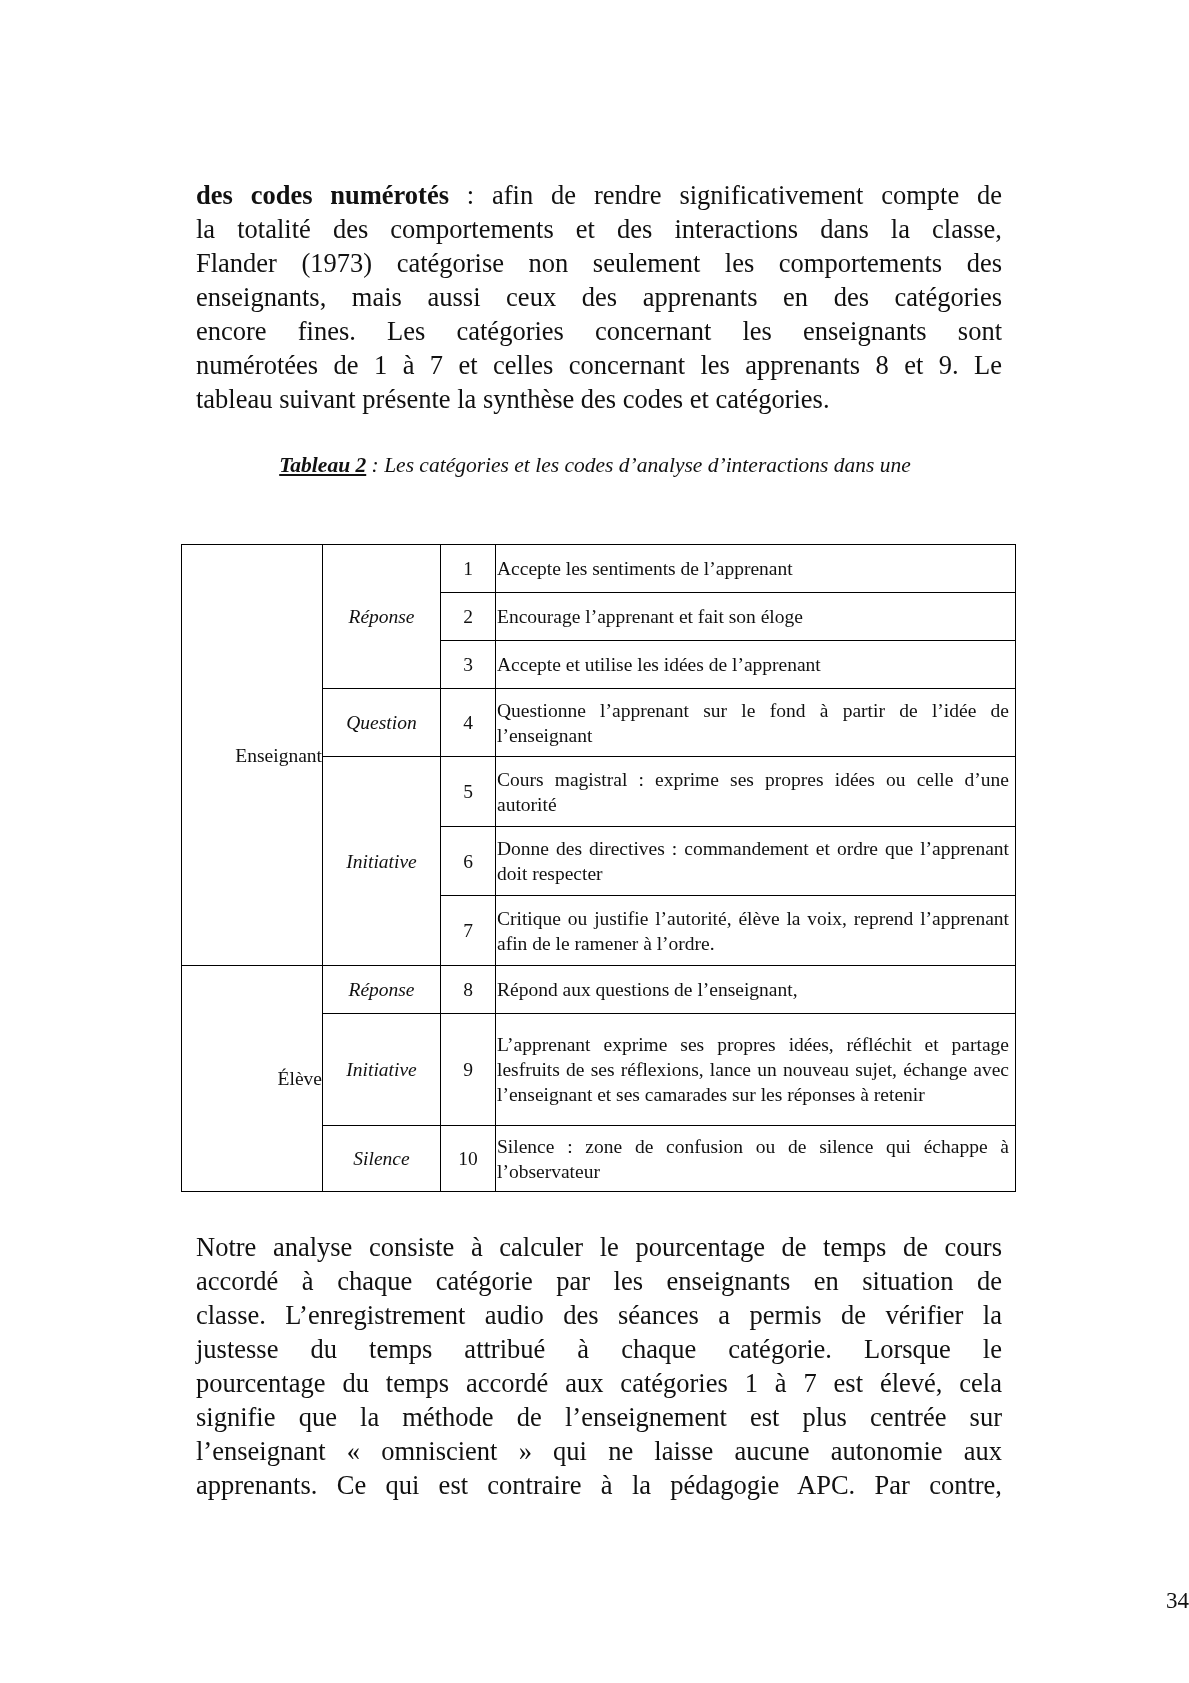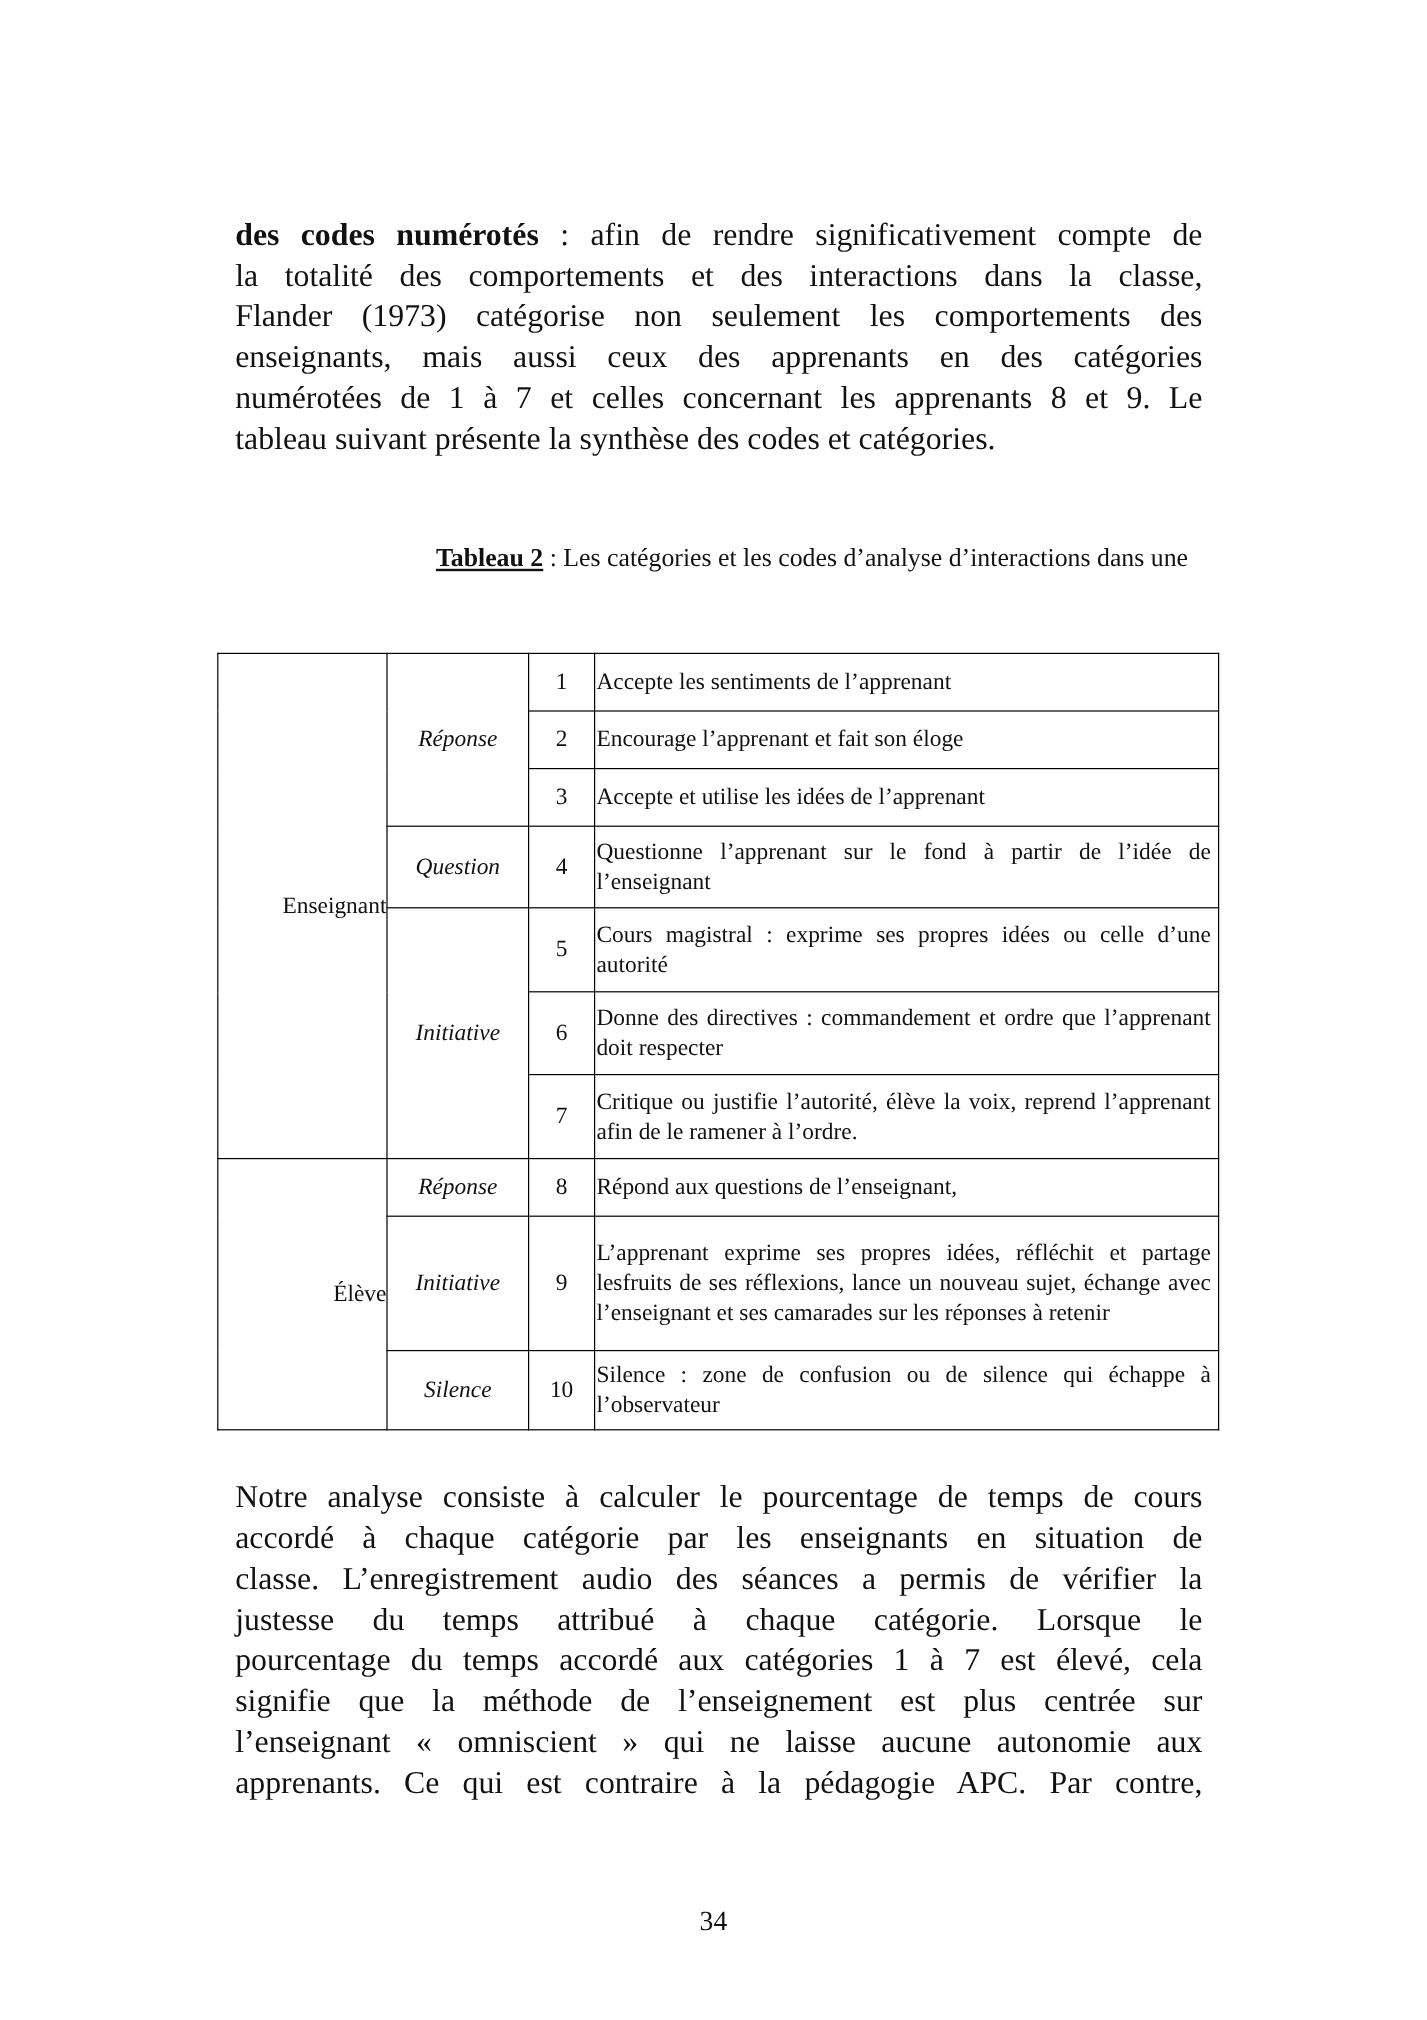--- a/index.html
+++ b/index.html
@@ -2,40 +2,41 @@
 <html><head>
 <meta charset="utf-8">
 <style>
   html, body { margin:0; padding:0; background:#ffffff; }
   body { width:1189px; height:1683px; position:relative; overflow:hidden;
          font-family:"Liberation Serif", serif; color:#111; }
   .para { position:absolute; left:196px; width:806px; font-size:26.5px; line-height:34px;
           text-align:justify; text-align-last:justify; }
   .para .last { text-align-last:left; }
   .para p { margin:0; }
-  .caption { position:absolute; left:200px; width:790px; top:451px; text-align:right;
-             font-size:21.5px; line-height:29px; }
+  .caption { position:absolute; left:200px; width:790px; top:451px; text-align:center;
+             font-size:21.5px; line-height:29px;font-style:italic; }
   .caption b { text-decoration:underline; }
   table { position:absolute; left:181px; top:544px; width:835px; border-collapse:collapse;
           font-size:19.5px; line-height:25px; }
   td { border:1.5px solid #000; padding:0; vertical-align:middle; }
   td.g { width:140px; text-align:right; }
   td.c { width:117px; text-align:center;font-style:italic; }
   td.n { width:54px; text-align:center; }
   td.d { padding:0 6px 0 1px; text-align:justify;margin-top:26px; }
-  .page-num { position:absolute; top:1588px; left:0; width:1189px; text-align:center; font-size:23px; }
+  .page-num { position:absolute; top:1588px; left:0; width:1189px; text-align:right; font-size:23px; }
 </style>
 </head>
 <body>
 
 <div class="para" style="top:178px;">
   <p><b>des codes numérotés</b><span> : afin de rendre significativement compte de</span></p>
   <p>la totalité des comportements et des interactions dans la classe,</p>
   <p>Flander (1973) catégorise non seulement les comportements des</p>
   <p>enseignants, mais aussi ceux des apprenants en des catégories</p>
+  <p>encore fines. Les catégories concernant les enseignants sont</p>
   <p>numérotées de 1 à 7 et celles concernant les apprenants 8 et 9. Le</p>
   <p class="last">tableau suivant présente la synthèse des codes et catégories.</p>
 </div>
 
 <div class="caption">
   <div><b>Tableau 2</b><span> : Les catégories et les codes d’analyse d’interactions dans une</span></div>
 </div>
 
 <table>
   <tbody>

